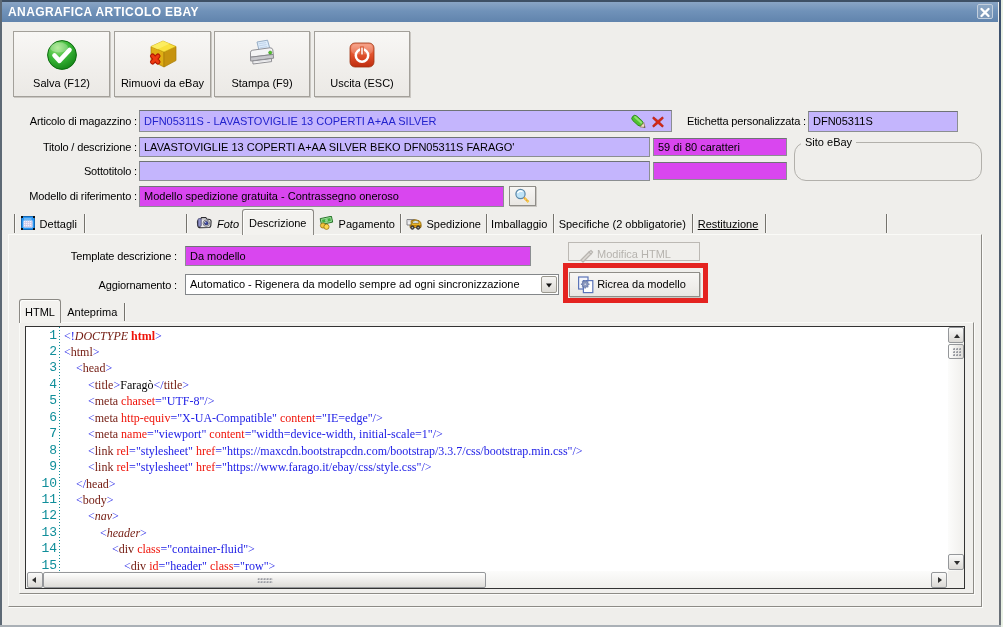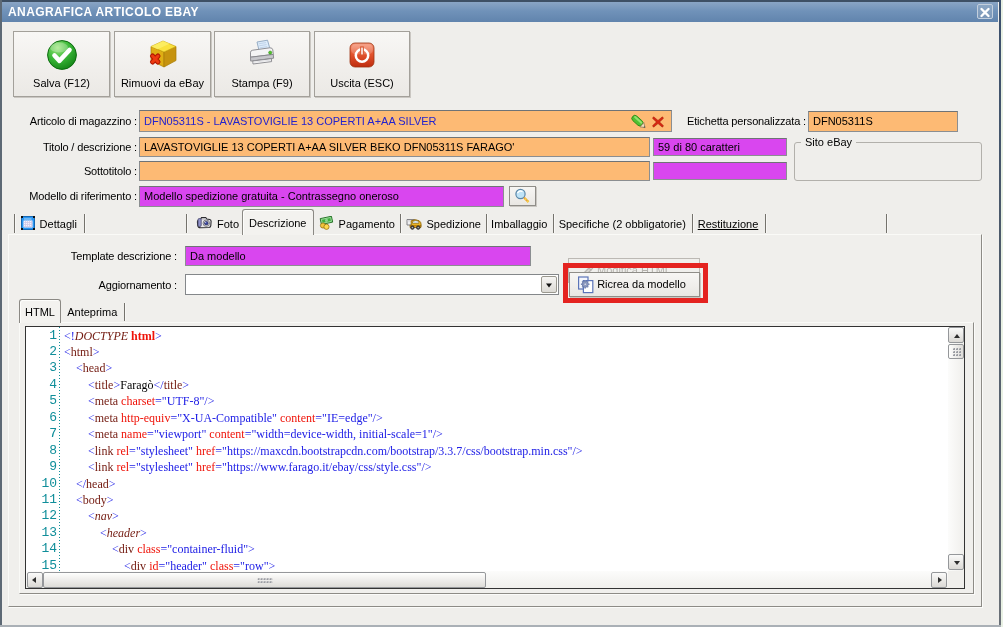--- a/index.html
+++ b/index.html
@@ -10,23 +10,23 @@
 .edge-l{left:0;top:0;width:2px;height:627px;background:#5d6975}
 .edge-r{left:999px;top:0;width:2px;height:627px;background:linear-gradient(180deg,#3a4f6d 0,#4d5a6a 40%,#6a7077 100%)}
 .edge-b{left:0;top:625px;width:1001px;height:2px;background:#aab0b6}
 .titlebar{left:2px;top:2px;width:996px;height:20px;background:linear-gradient(180deg,#8aa5c5 0%,#7092b9 45%,#6184ad 100%)}
 .title{left:6px;top:0;height:20px;line-height:21px;color:#fff;font-size:12px;font-weight:bold;letter-spacing:.4px}
 .closebtn{left:977px;top:4px;width:16px;height:15px;background:linear-gradient(180deg,#8ca7c5,#7b97b8);border:1px solid #c3cfdd;border-radius:2px;box-sizing:border-box;cursor:pointer}
 .tbtn{top:31px;height:66px;background:linear-gradient(180deg,#f8f7f5,#f0eeeb 60%,#ebe9e5);border:1px solid #a3a09a;box-sizing:border-box;box-shadow:1px 1px 0 #cac7c2;position:absolute}
 .tbtn .ic{position:absolute;left:50%;top:6px;transform:translateX(-50%);width:34px;height:34px}
 .tbtn .lb{position:absolute;left:0;right:0;bottom:7px;text-align:center;font-size:11px;color:#000}
 .lbl{font-size:11px;color:#000;text-align:right;letter-spacing:-0.15px}
-.tf{background:#fdba74;border:1px solid #8b8e91;border-top-color:#6f7376;box-sizing:border-box;font-size:11px;color:#000;padding-left:4px;overflow:hidden;white-space:nowrap}
+.tf{background:#c4b5fd;border:1px solid #8b8e91;border-top-color:#6f7376;box-sizing:border-box;font-size:11px;color:#000;padding-left:4px;overflow:hidden;white-space:nowrap}
 .ro{background:#d946ef}
-.gb{border:1px solid #b2b0ab;border-radius:3px;box-sizing:border-box}
+.gb{border:1px solid #b2b0ab;border-radius:12px;box-sizing:border-box}
 .gb-legend{position:absolute;top:-7px;left:6px;background:#efeeeb;padding:0 4px;font-size:11px;line-height:13px}
 .tab{top:213px;height:21px;font-size:11px;color:#000;display:flex;align-items:center;justify-content:center;box-sizing:border-box;position:absolute;cursor:pointer}
 .tab.active{top:209px;height:26px;background:#f3f2ef;border:1px solid #8b8984;border-bottom:none;border-radius:3px 3px 0 0;box-shadow:inset 1px 1px 0 #fdfdfb;z-index:5}
 .tab .ticon{margin-right:5px;display:inline-block}
 .tabsep{top:214px;width:1px;height:19px;background:#74726c;box-shadow:1px 0 0 #f8f7f5;position:absolute}
 .panel{background:#f0efec;border:1px solid;border-color:#fafaf7 #8d8b86 #8d8b86 #fafaf7;box-shadow:1px 1px 0 #fbfbf9;box-sizing:border-box}
 .btn{background:linear-gradient(180deg,#f7f6f4,#efedea 60%,#e9e7e3);border:1px solid #8f8d88;box-shadow:1px 1px 0 #c9c6c1;box-sizing:border-box;font-size:11px;color:#000;text-align:center;position:absolute}
 .btn.disabled{background:#f0efec;border-color:#bcb9b4;box-shadow:none;color:#b6b3ae}
 .combo{background:#fff;border:1px solid #84878a;box-sizing:border-box;position:absolute}
 .cbtn{position:absolute;right:1px;top:1px;bottom:1px;width:16px;background:linear-gradient(180deg,#f6f5f3,#dcdad5);border:1px solid #9a988f;border-radius:2px;box-sizing:border-box}
@@ -171,21 +171,21 @@
    <rect x="0" y="0" width="2" height="2" fill="#111"></rect>
           <rect x="12" y="0" width="2" height="2" fill="#111"></rect>
    <rect x="0" y="12" width="2" height="2" fill="#111"></rect>
           <rect x="12" y="12" width="2" height="2" fill="#111"></rect>
  </svg></span>
       <span>Dettagli</span>
     </div>
     <div class="tab" style="left: 83.5px; width: 102px; margin-top: 36px;">
       <span>Quantita' e prezzo</span>
     </div>
-    <div class="tab" style="left: 185.5px; width: 64px;">
+    <div class="tab" style="left: 185.5px; width: 64px; font-style: italic;">
       <span class="ticon"><svg width="16" height="15" viewBox="0 0 16 15">
    <path d="M4.5 4.2 l1 -1.6 h4.2 l1.2 1.4 2.8 0.5 q1.4 0.4 1.4 1.8 l-0.3 4.3 q-0.2 1.7 -1.9 1.9 l-8.3 0.3 q-2.5 -0.1 -2.9 -2.5 l-0.3 -3.5 q0 -1.6 1.6 -2 z" fill="#e9e9ec" stroke="#2a2a2e" stroke-width="1.1"></path>
    <path d="M5.5 4.8 l0.8 -1.2 h3.6 l0.9 1.1 z" fill="#c2c2c8"></path>
    <rect x="2" y="3.6" width="3.2" height="7.8" rx="1.1" fill="#9193ca" stroke="#44446a" stroke-width="0.8"></rect>
    <circle cx="10.3" cy="8.2" r="3.2" fill="#f2f2f5" stroke="#4a4a52" stroke-width="0.7"></circle>
    <circle cx="10.3" cy="8.2" r="1.9" fill="#3f4a9e" stroke="#1e1e38" stroke-width="0.5"></circle>
    <circle cx="9.6" cy="7.4" r="0.6" fill="#aeb6e8"></circle>
  </svg></span>
       <span>Foto</span>
     </div>
@@ -237,32 +237,33 @@
     <div class="tabsep" style="left: 485.5px;"></div>
     <div class="tabsep" style="left: 553px;"></div>
     <div class="tabsep" style="left: 691.5px;"></div>
     <div class="tabsep" style="left: 764.5px;"></div>
     <div class="tabsep" style="left: 886px;"></div>
   </div>
 <div class="abs panel" style="left:8px;top:234px;width:974px;height:373px"></div>
 
 <div class="abs lbl" style="left:0;width:177px;top:246px;height:20px;line-height:20px;z-index:2">Template descrizione :</div>
 <div class="abs tf ro" style="left:185px;top:246px;width:346px;height:20px;line-height:18px;z-index:2">Da modello</div>
-<div class="abs btn disabled" style="left:568px;top:258px;width:132px;height:25px;line-height:23px;z-index:2">
+<div class="abs btn disabled" style="left:568px;top:242px;width:132px;height:19px;line-height:23px;z-index:2">
   <svg width="16" height="15" viewBox="0 0 16 15" style="position:absolute;left:9px;top:5px">
     <g stroke="#b8b5b0" fill="none" stroke-width="1.3">
         <path d="M3 12 L11 4 L13 6 L5 14 Z" fill="#dddad5"></path>
         <path d="M11 4 L13 2.5 L14.5 4 L13 6"></path>
       </g>
   </svg>
   <span>Modifica HTML</span>
 </div>
 
 <div class="abs lbl" style="left:0;width:177px;top:275px;height:20px;line-height:20px;z-index:2">Aggiornamento :</div>
 <div class="abs combo" style="left:185px;top:274px;width:374px;height:21px;z-index:2">
+  <span style="position:absolute;left:4px;top:0;line-height:19px;font-size:11px;white-space:nowrap">Automatico - Rigenera da modello sempre ad ogni sincronizzazione</span>
   <span class="cbtn">
       <span class="arrow-d"></span>
     </span>
 </div>
 <div class="abs btn" style="left:569px;top:272px;width:131px;height:25px;line-height:23px;z-index:10">
   <svg width="18" height="18" viewBox="0 0 18 18" style="position:absolute;left:7px;top:3px">
     <rect x="1.6" y="1" width="9.4" height="12" fill="#f4f6fc" stroke="#5b74b8" stroke-width="1.2"></rect>
     <rect x="6.4" y="4.6" width="9.4" height="12" fill="#fff" stroke="#5b74b8" stroke-width="1.2"></rect>
     <g fill="#8e9cc4" stroke="#5f6e9a" stroke-width="0.7">
       <circle cx="8.2" cy="8.2" r="3.1"></circle>

